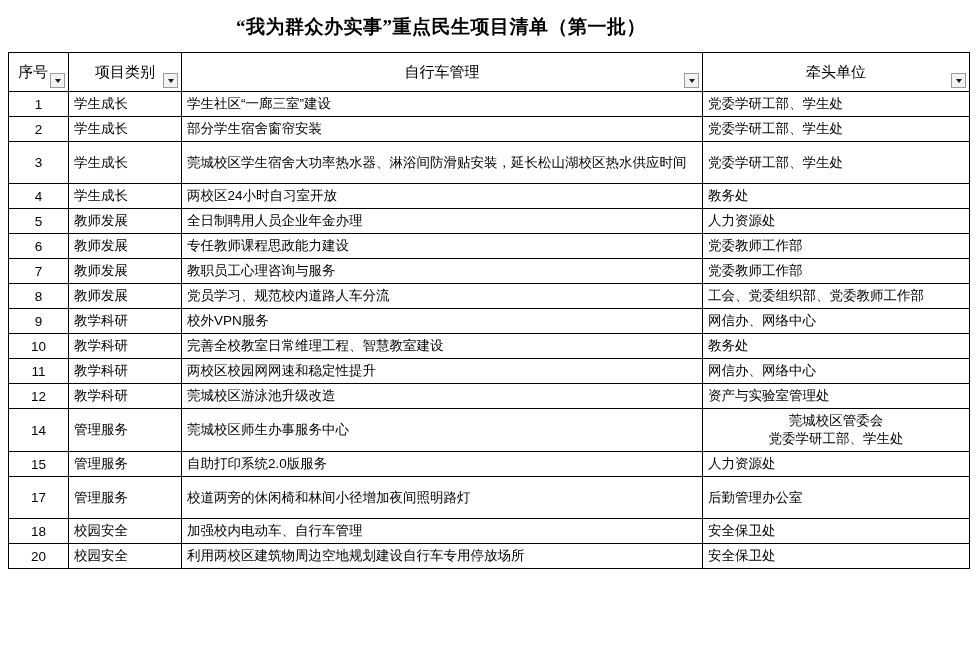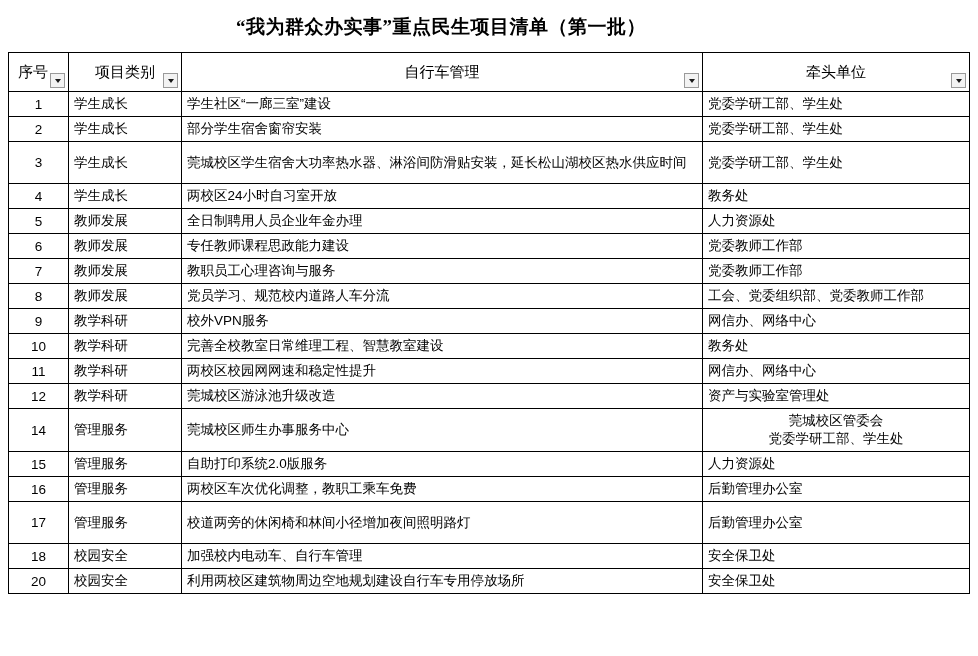--- a/index.html
+++ b/index.html
@@ -210,26 +210,20 @@
           <td class="c-cat">管理服务</td>
           <td class="c-main">莞城校区师生办事服务中心</td>
           <td class="c-unit unit-2line">莞城校区管委会<br>党委学研工部、学生处</td>
         </tr>
         <tr class="r1">
           <td class="c-seq">15</td>
           <td class="c-cat">管理服务</td>
           <td class="c-main">自助打印系统2.0版服务</td>
           <td class="c-unit">人力资源处</td>
         </tr>
-        <tr class="r1">
-          <td class="c-seq">16</td>
-          <td class="c-cat">管理服务</td>
-          <td class="c-main">两校区车次优化调整，教职工乘车免费</td>
-          <td class="c-unit">后勤管理办公室</td>
-        </tr>
         <tr class="r2">
           <td class="c-seq">17</td>
           <td class="c-cat">管理服务</td>
           <td class="c-main">校道两旁的休闲椅和林间小径增加夜间照明路灯</td>
           <td class="c-unit">后勤管理办公室</td>
         </tr>
         <tr class="r1">
           <td class="c-seq">18</td>
           <td class="c-cat">校园安全</td>
           <td class="c-main">加强校内电动车、自行车管理</td>

